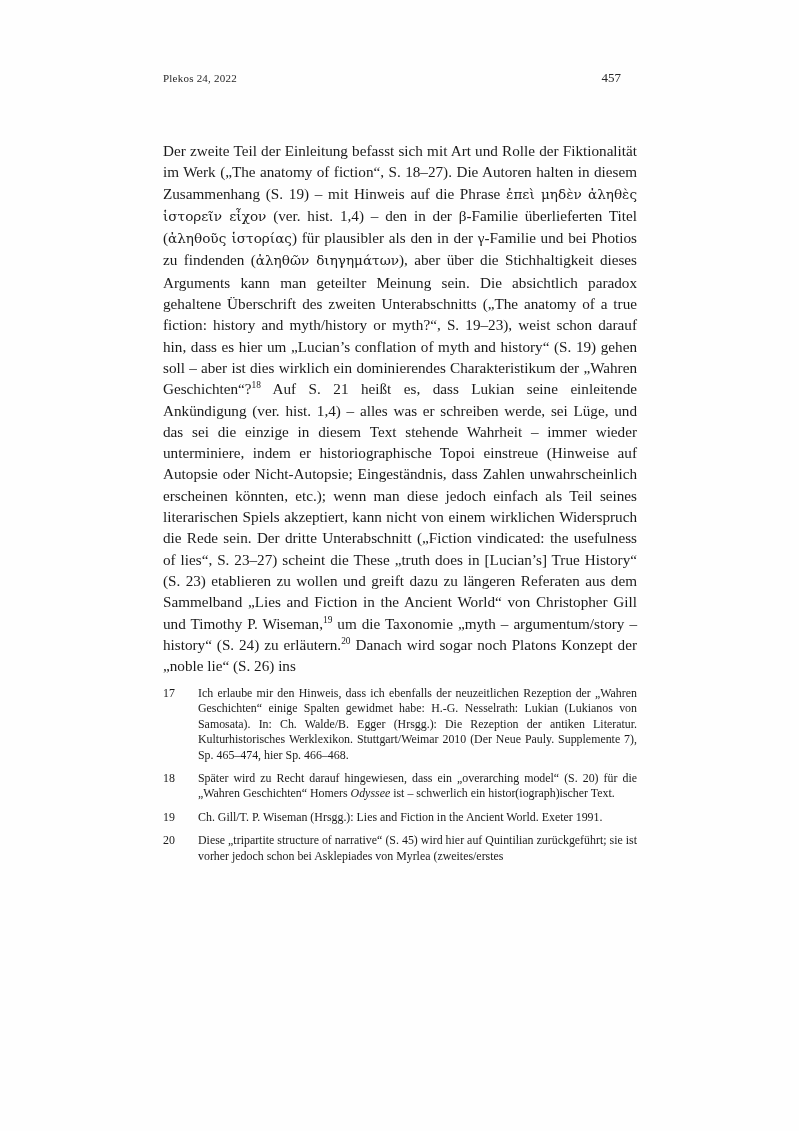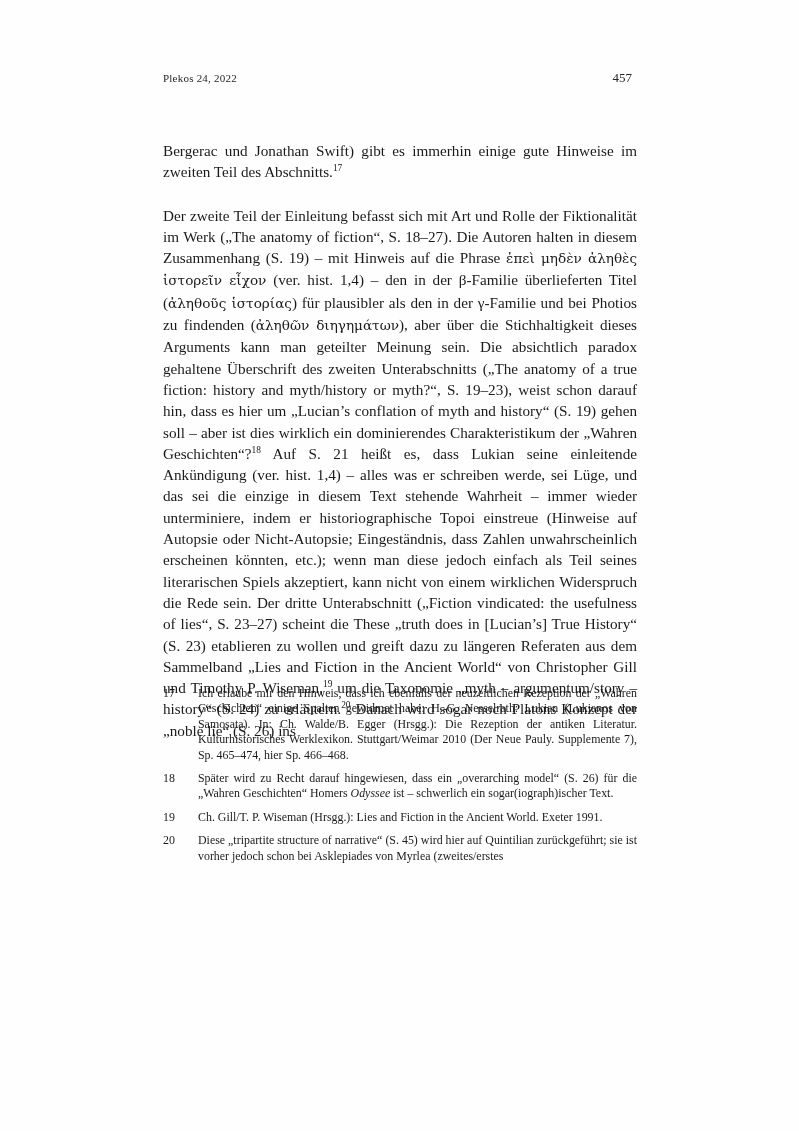--- a/index.html
+++ b/index.html
@@ -34,21 +34,21 @@
     position: absolute;
     left: 0;
     right: 0;
     text-align: left;
     font-size: 11px;
     letter-spacing: 0.02em;
     color: #262626;
   }
   .running-head-folio {
     position: absolute;
-    right: 5px;
+    right: 16px;
     top: -2px;
     font-size: 13px;
     color: #262626;
     margin-left: 8px;
   }
 
   
   .textblock {
     position: absolute;
     left: 163px;
@@ -121,34 +121,31 @@
 <body>
 
 <div class="page">
 
   <div class="running-head">
     <div class="running-head-title">Plekos 24, 2022</div>
     <div class="running-head-folio">457</div>
   </div>
 
   <div class="textblock">
-    <p class="body-par">
-      <span>Bergerac und Jonathan Swift) gibt es immerhin einige gute Hinweise im zweiten Teil des Abschnitts.</span><sup class="fn-ref">17</sup>
-    </p>
     <p class="body-par" id="par-main"><span>Der zweite Teil der Einleitung befasst sich mit Art und Rolle der Fiktionalität im Werk („The anatomy of fiction“, S. 18–27). Die Autoren halten in diesem Zusammenhang (S. 19) – mit Hinweis auf die Phrase </span><span class="grk">ἐπεὶ μηδὲν ἀληθὲς ἱστορεῖν εἶχον</span><span> (ver. hist. 1,4) – den in der β-Familie überlieferten Titel (</span><span class="grk">ἀληθοῦς ἱστορίας</span><span>) für plausibler als den in der γ-Familie und bei Photios zu findenden (</span><span class="grk">ἀληθῶν διηγημάτων</span><span>), aber über die Stichhaltigkeit dieses Arguments kann man geteilter Meinung sein. Die absichtlich paradox gehaltene Überschrift des zweiten Unterabschnitts („The anatomy of a true fiction: history and myth/history or myth?“, S. 19–23), weist schon darauf hin, dass es hier um „Lucian’s conflation of myth and history“ (S. 19) gehen soll – aber ist dies wirklich ein dominierendes Charakteristikum der „Wahren Geschichten“?</span><sup class="fn-ref">18</sup><span> Auf S. 21 heißt es, dass Lukian seine einleitende Ankündigung (ver. hist. 1,4) – alles was er schreiben werde, sei Lüge, und das sei die einzige in diesem Text stehende Wahrheit – immer wieder unterminiere, indem er historiographische Topoi einstreue (Hinweise auf Autopsie oder Nicht-Autopsie; Eingeständnis, dass Zahlen unwahrscheinlich erscheinen könnten, etc.); wenn man diese jedoch einfach als Teil seines literarischen Spiels akzeptiert, kann nicht von einem wirklichen Widerspruch die Rede sein. Der dritte Unterabschnitt („Fiction vindicated: the usefulness of lies“, S. 23–27) scheint die These „truth does in [Lucian’s] True History“ (S. 23) etablieren zu wollen und greift dazu zu längeren Referaten aus dem Sammelband „Lies and Fiction in the Ancient World“ von Christopher Gill und Timothy P. Wiseman,</span><sup class="fn-ref">19</sup><span> um die Taxonomie „myth – argumentum/story – history“ (S. 24) zu erläutern.</span><sup class="fn-ref">20</sup><span> Danach wird sogar noch Platons Konzept der „noble lie“ (S. 26) ins</span></p>
   </div>
 
   <div class="footnotes" id="footnotes">
       <div class="footnote">
         <span class="footnote-num">17</span>
         <span class="footnote-text"><span>Ich erlaube mir den Hinweis, dass ich ebenfalls der neuzeitlichen Rezeption der „Wahren Geschichten“ einige Spalten gewidmet habe: H.-G. Nesselrath: Lukian (Lukianos von Samosata). In: Ch. Walde/B. Egger (Hrsgg.): Die Rezeption der antiken Literatur. Kulturhistorisches Werklexikon. Stuttgart/Weimar 2010 (Der Neue Pauly. Supplemente 7), Sp. 465–474, hier Sp. 466–468.</span></span>
       </div>
       <div class="footnote">
         <span class="footnote-num">18</span>
-        <span class="footnote-text"><span>Später wird zu Recht darauf hingewiesen, dass ein „overarching model“ (S. 26) für die „Wahren Geschichten“ Homers </span><i class="ital">Odyssee</i><span> ist – schwerlich ein sogar(iograph)ischer Text.</span></span>
+        <span class="footnote-text"><span>Später wird zu Recht darauf hingewiesen, dass ein „overarching model“ (S. 20) für die „Wahren Geschichten“ Homers </span><i class="ital">Odyssee</i><span> ist – schwerlich ein histor(iograph)ischer Text.</span></span>
       </div>
       <div class="footnote">
         <span class="footnote-num">19</span>
         <span class="footnote-text"><span>Ch. Gill/T. P. Wiseman (Hrsgg.): Lies and Fiction in the Ancient World. Exeter 1991.</span></span>
       </div>
       <div class="footnote">
         <span class="footnote-num">20</span>
         <span class="footnote-text"><span>Diese „tripartite structure of narrative“ (S. 45) wird hier auf Quintilian zurückgeführt; sie ist vorher jedoch schon bei Asklepiades von Myrlea (zweites/erstes</span></span>
       </div>
     </div>

